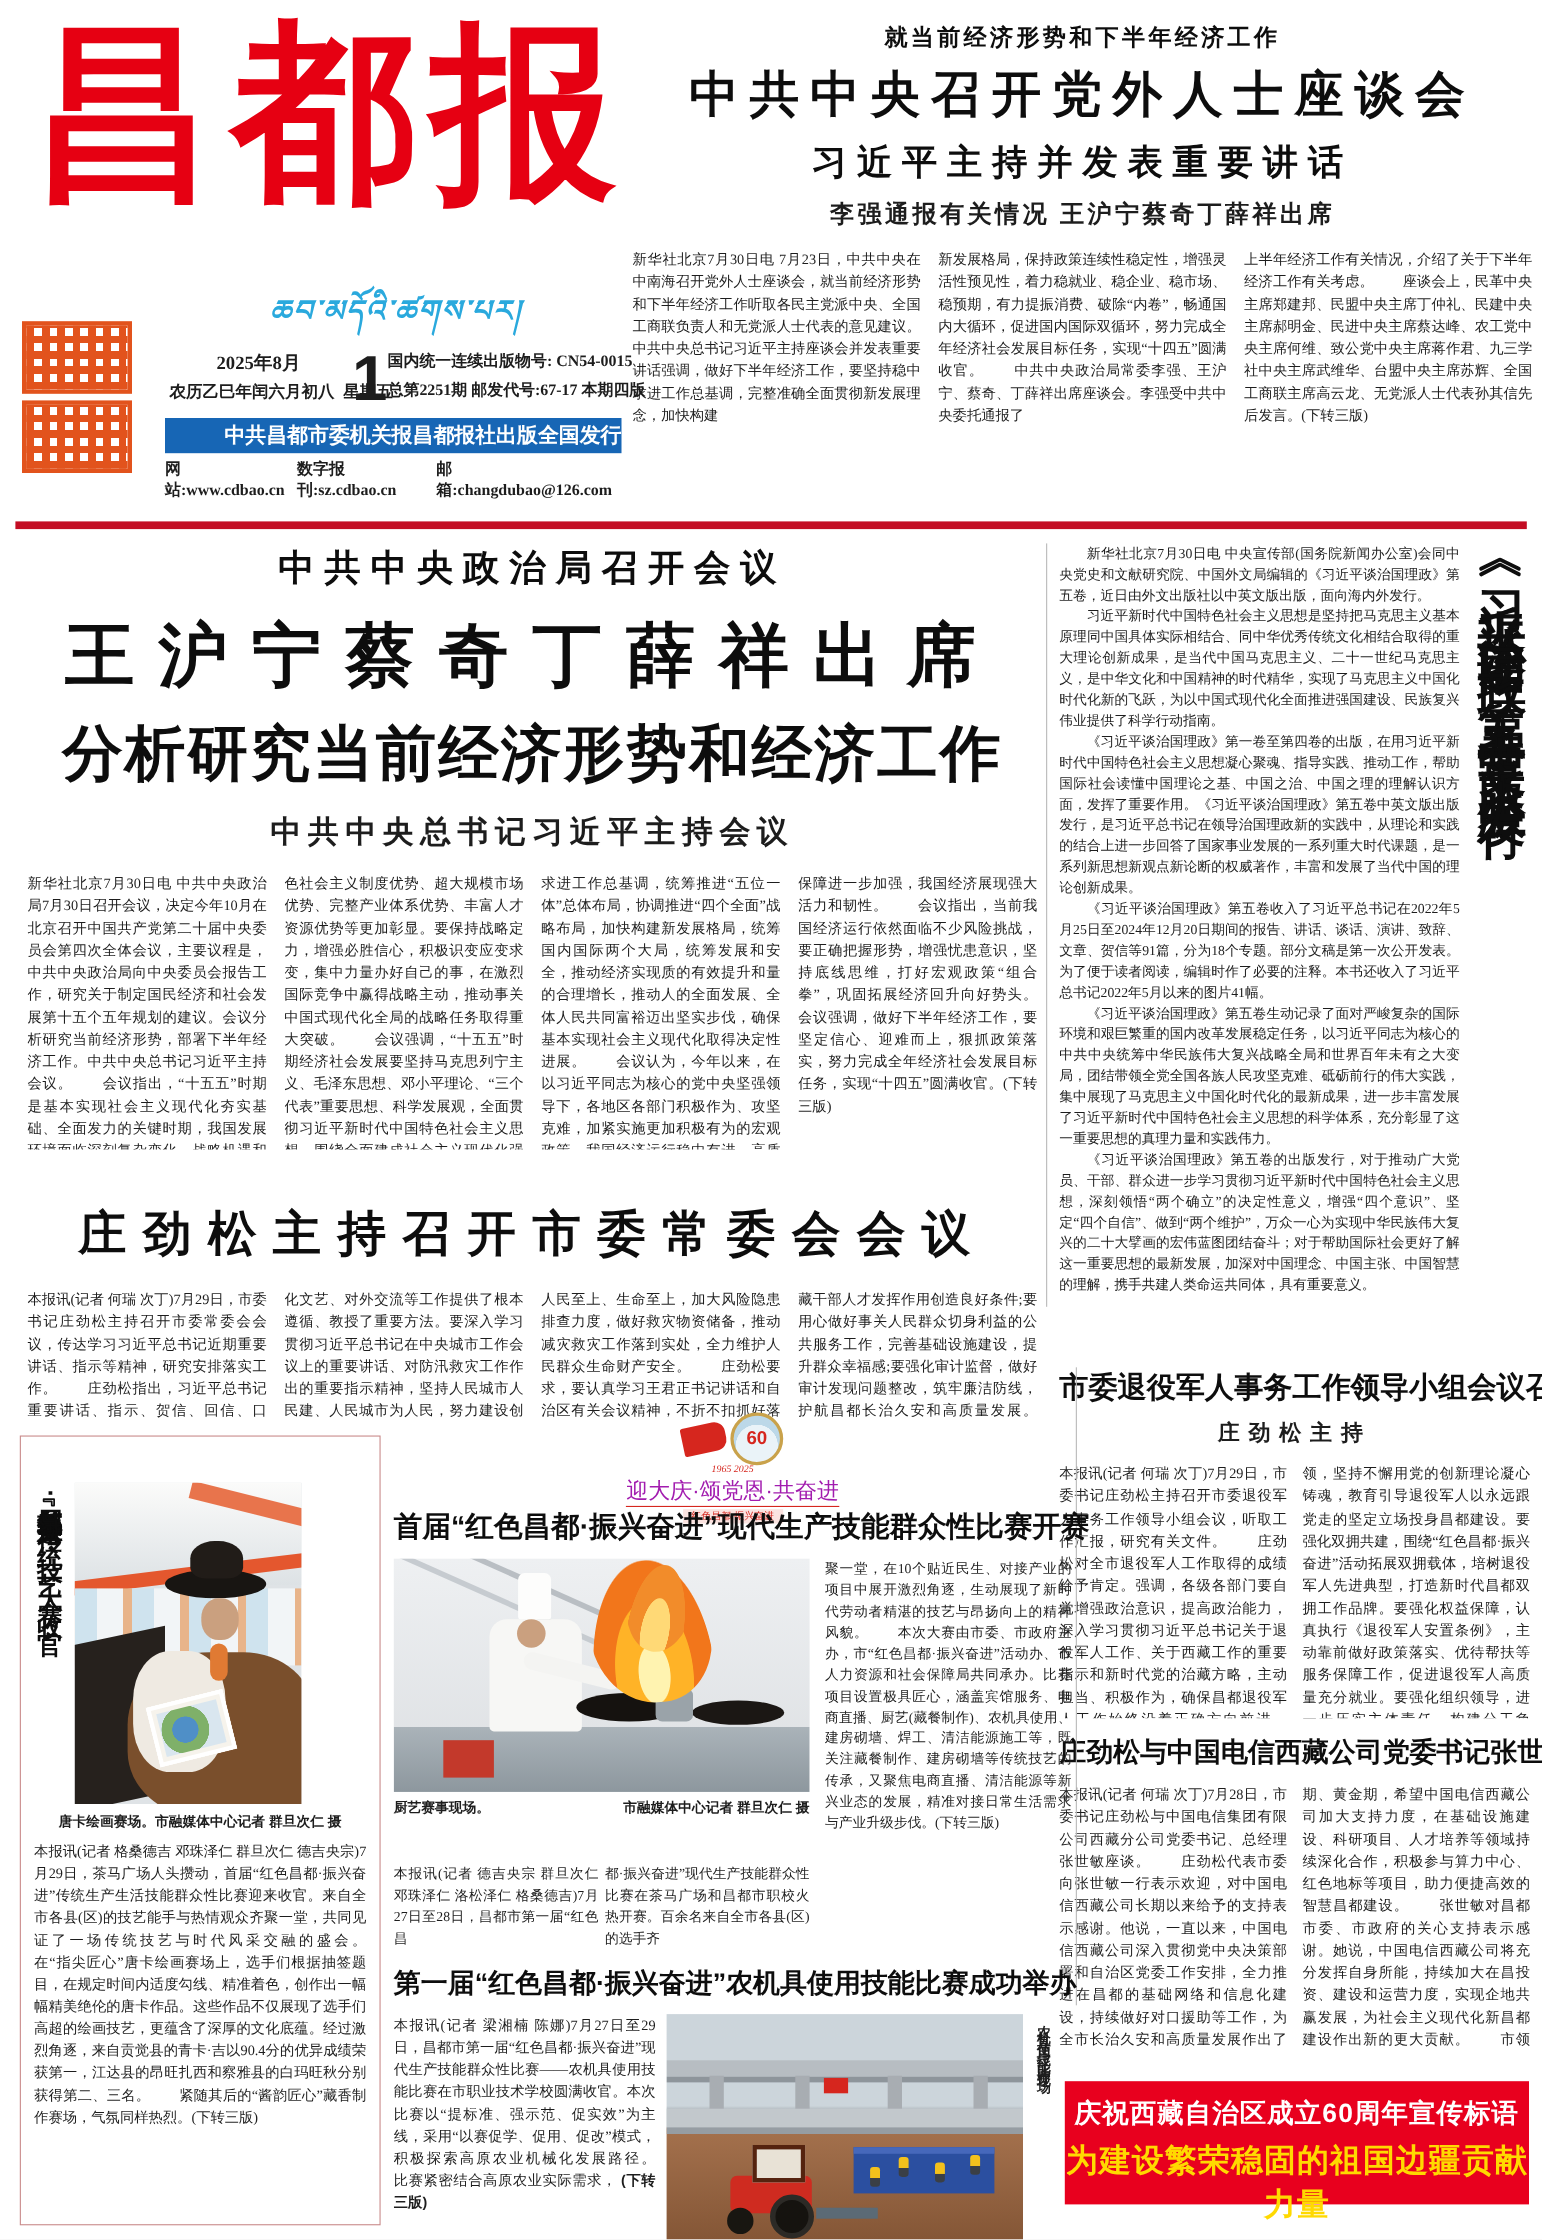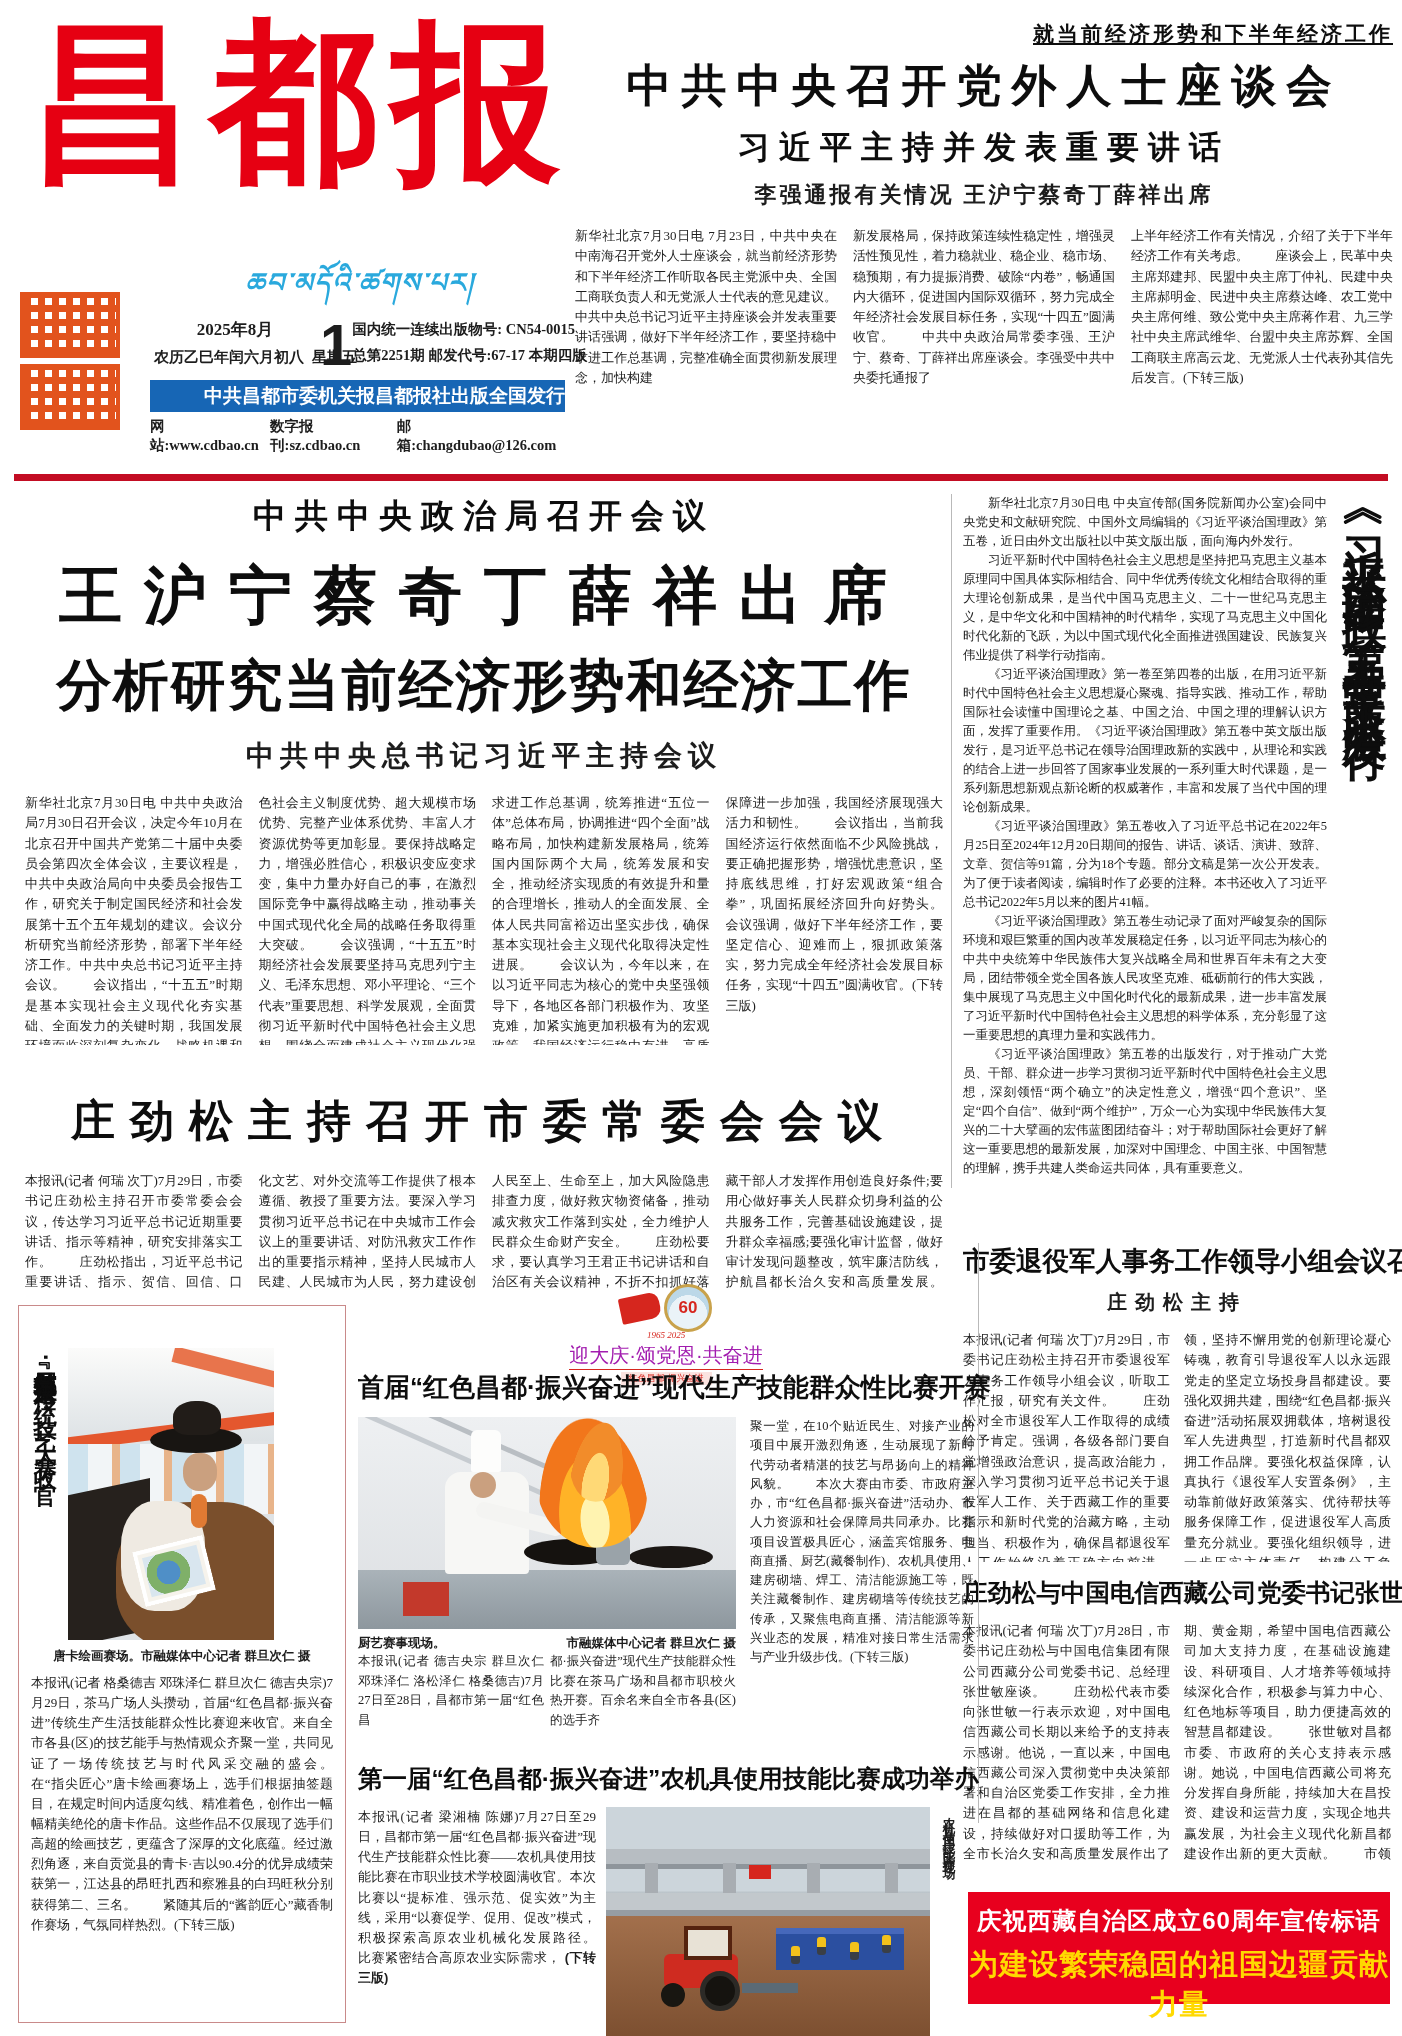--- a/index.html
+++ b/index.html
@@ -25,21 +25,21 @@
   .lunar-row span{margin:0 4px;}
   .big-one{width:50px;font-size:58px;font-weight:900;line-height:58px;text-align:center;
       font-family:"Liberation Sans","DejaVu Sans",sans-serif;}
   .pub-right{flex:1;font-size:14.5px;font-weight:bold;line-height:1.8;white-space:nowrap;}
   .org-bar{margin-top:6px;height:32px;background:#1766b5;color:#fff;display:flex;align-items:center;
       justify-content:flex-end;font-size:19px;font-weight:900;
       font-family:"Liberation Sans","DejaVu Sans",sans-serif;}
   .contact-row{margin-top:5px;display:flex;justify-content:space-between;font-size:14.5px;font-weight:bold;}
   
   .tr-article{left:575px;top:20px;width:818px;}
-  .tr-kicker{text-align:right;font-size:21px;letter-spacing:3px;text-decoration:underline;}
+  .tr-kicker{text-align:center;font-size:21px;letter-spacing:3px;}
   .tr-h1{text-align:center;font-size:45px;letter-spacing:10px;margin-top:8px;white-space:nowrap;}
   .tr-h2{text-align:center;font-size:32px;letter-spacing:9px;margin-top:10px;}
   .tr-h3{text-align:center;font-size:22px;letter-spacing:3px;margin-top:10px;font-weight:700;
       font-family:"Liberation Sans","DejaVu Sans",sans-serif;}
   .cols{display:flex;gap:16px;text-align:justify;}
   .cols>div{flex:1;font-size:13px;line-height:1.56;overflow:hidden;}
   .tr-cols{margin-top:16px;height:222px;}
   
   .red-rule{left:14px;top:474px;width:1374px;height:7px;background:#c30d23;}
   .v-rule{width:1px;background:#b9b9b9;}
@@ -142,21 +142,21 @@
       font-family:"Liberation Sans","DejaVu Sans",sans-serif;}
   .logo-years{font-size:9px;color:#d6261e;font-style:italic;}
   .logo-slogan{color:#a21caf;font-weight:400;font-size:20px;margin-top:2px;border-bottom:1px solid #d6261e;
       font-family:"Liberation Sans","DejaVu Sans",sans-serif;}
   .logo-sub{color:#d6261e;font-size:9px;margin-top:2px;background:#fbe3e0;padding:0 8px;}
   .ms-h{text-align:center;font-size:26px;white-space:nowrap;margin-top:2px;}
   .ms-content{display:flex;gap:14px;margin-top:12px;}
   .ms-left{width:378px;}
   .ms-capline{display:flex;justify-content:space-between;font-size:12.5px;font-weight:bold;margin-top:6px;
       font-family:"Liberation Sans","DejaVu Sans",sans-serif;}
-  .ms-cols{margin-top:0;height:96px;gap:6px;}
+  .ms-cols{margin-top:24px;height:96px;gap:6px;align-items:flex-end;}
   .ms-cols>div{font-size:12.5px;}
   .ms-right{flex:1;font-size:12.5px;line-height:1.54;text-align:justify;height:318px;overflow:hidden;}
   .ag-h{text-align:center;font-size:24.5px;white-space:nowrap;margin-top:14px;}
   .ag-content{display:flex;gap:10px;margin-top:12px;}
   .ag-text{width:238px;font-size:13px;line-height:1.55;text-align:justify;height:238px;overflow:hidden;}
   .ag-cap{writing-mode:vertical-rl;font-size:12.5px;font-weight:bold;letter-spacing:5px;height:232px;
       font-family:"Liberation Sans","DejaVu Sans",sans-serif;}
   .turn{font-weight:bold;font-family:"Liberation Sans","DejaVu Sans",sans-serif;}
 </style>
 </head>

